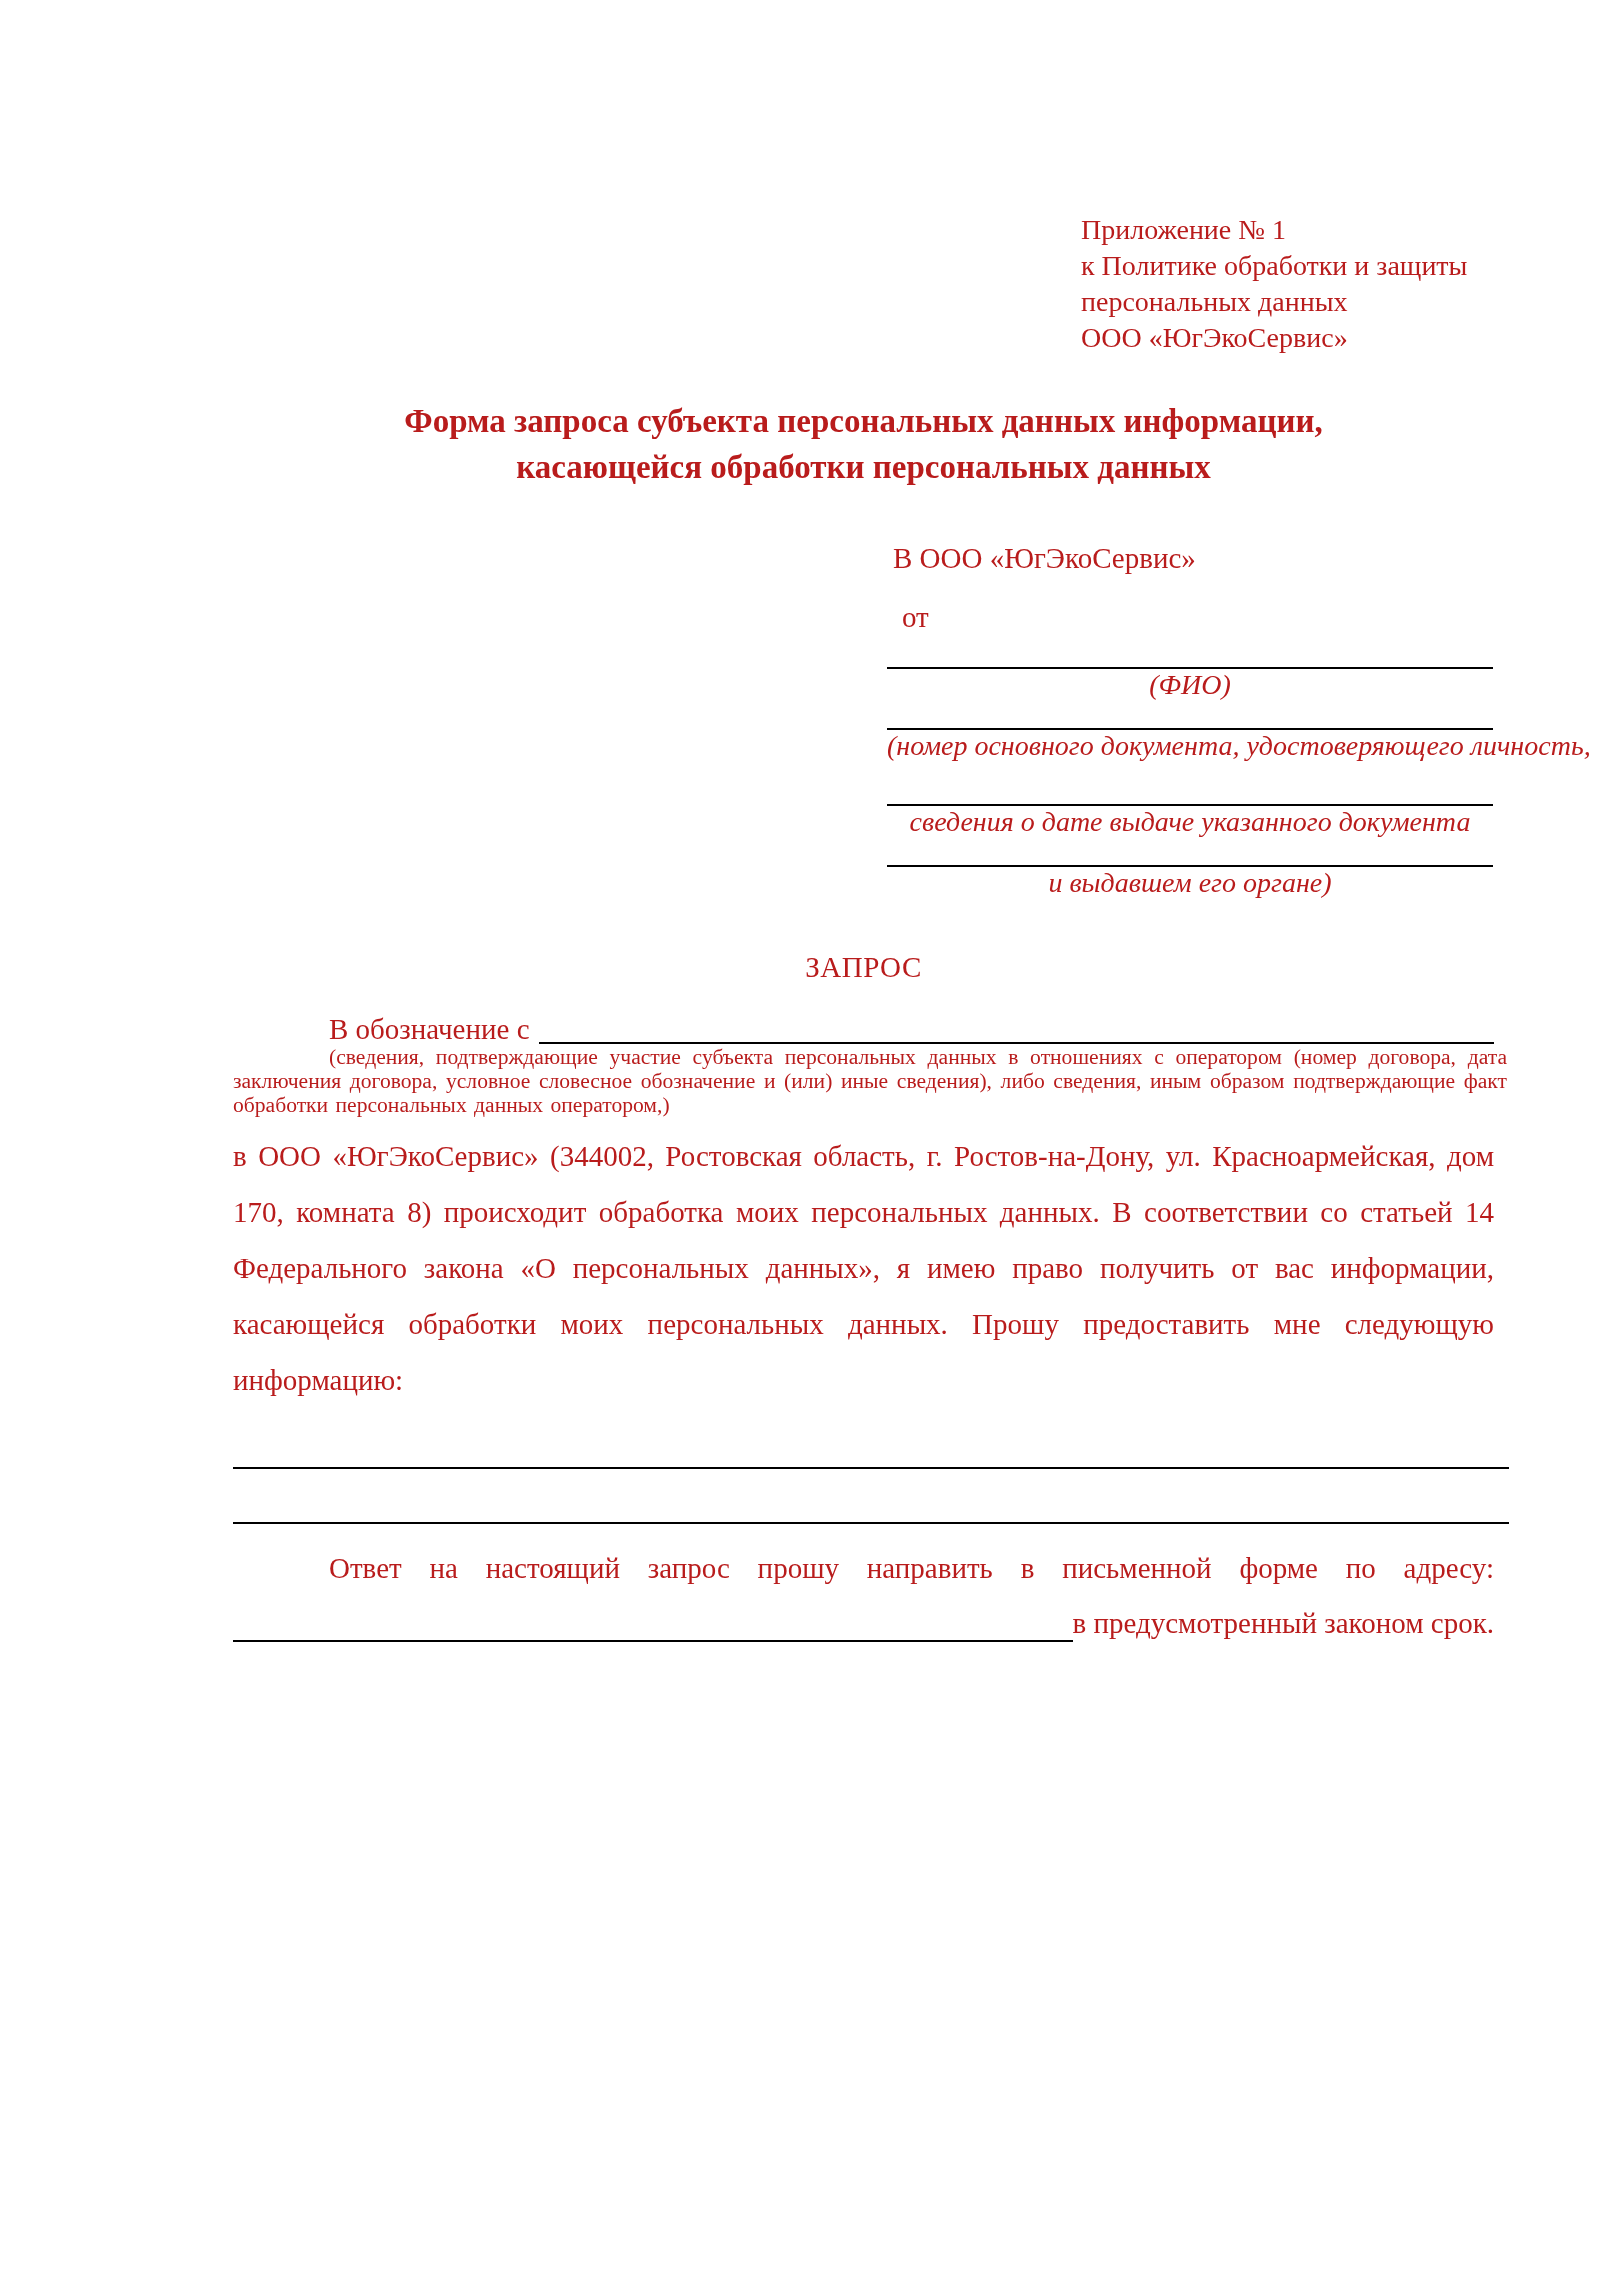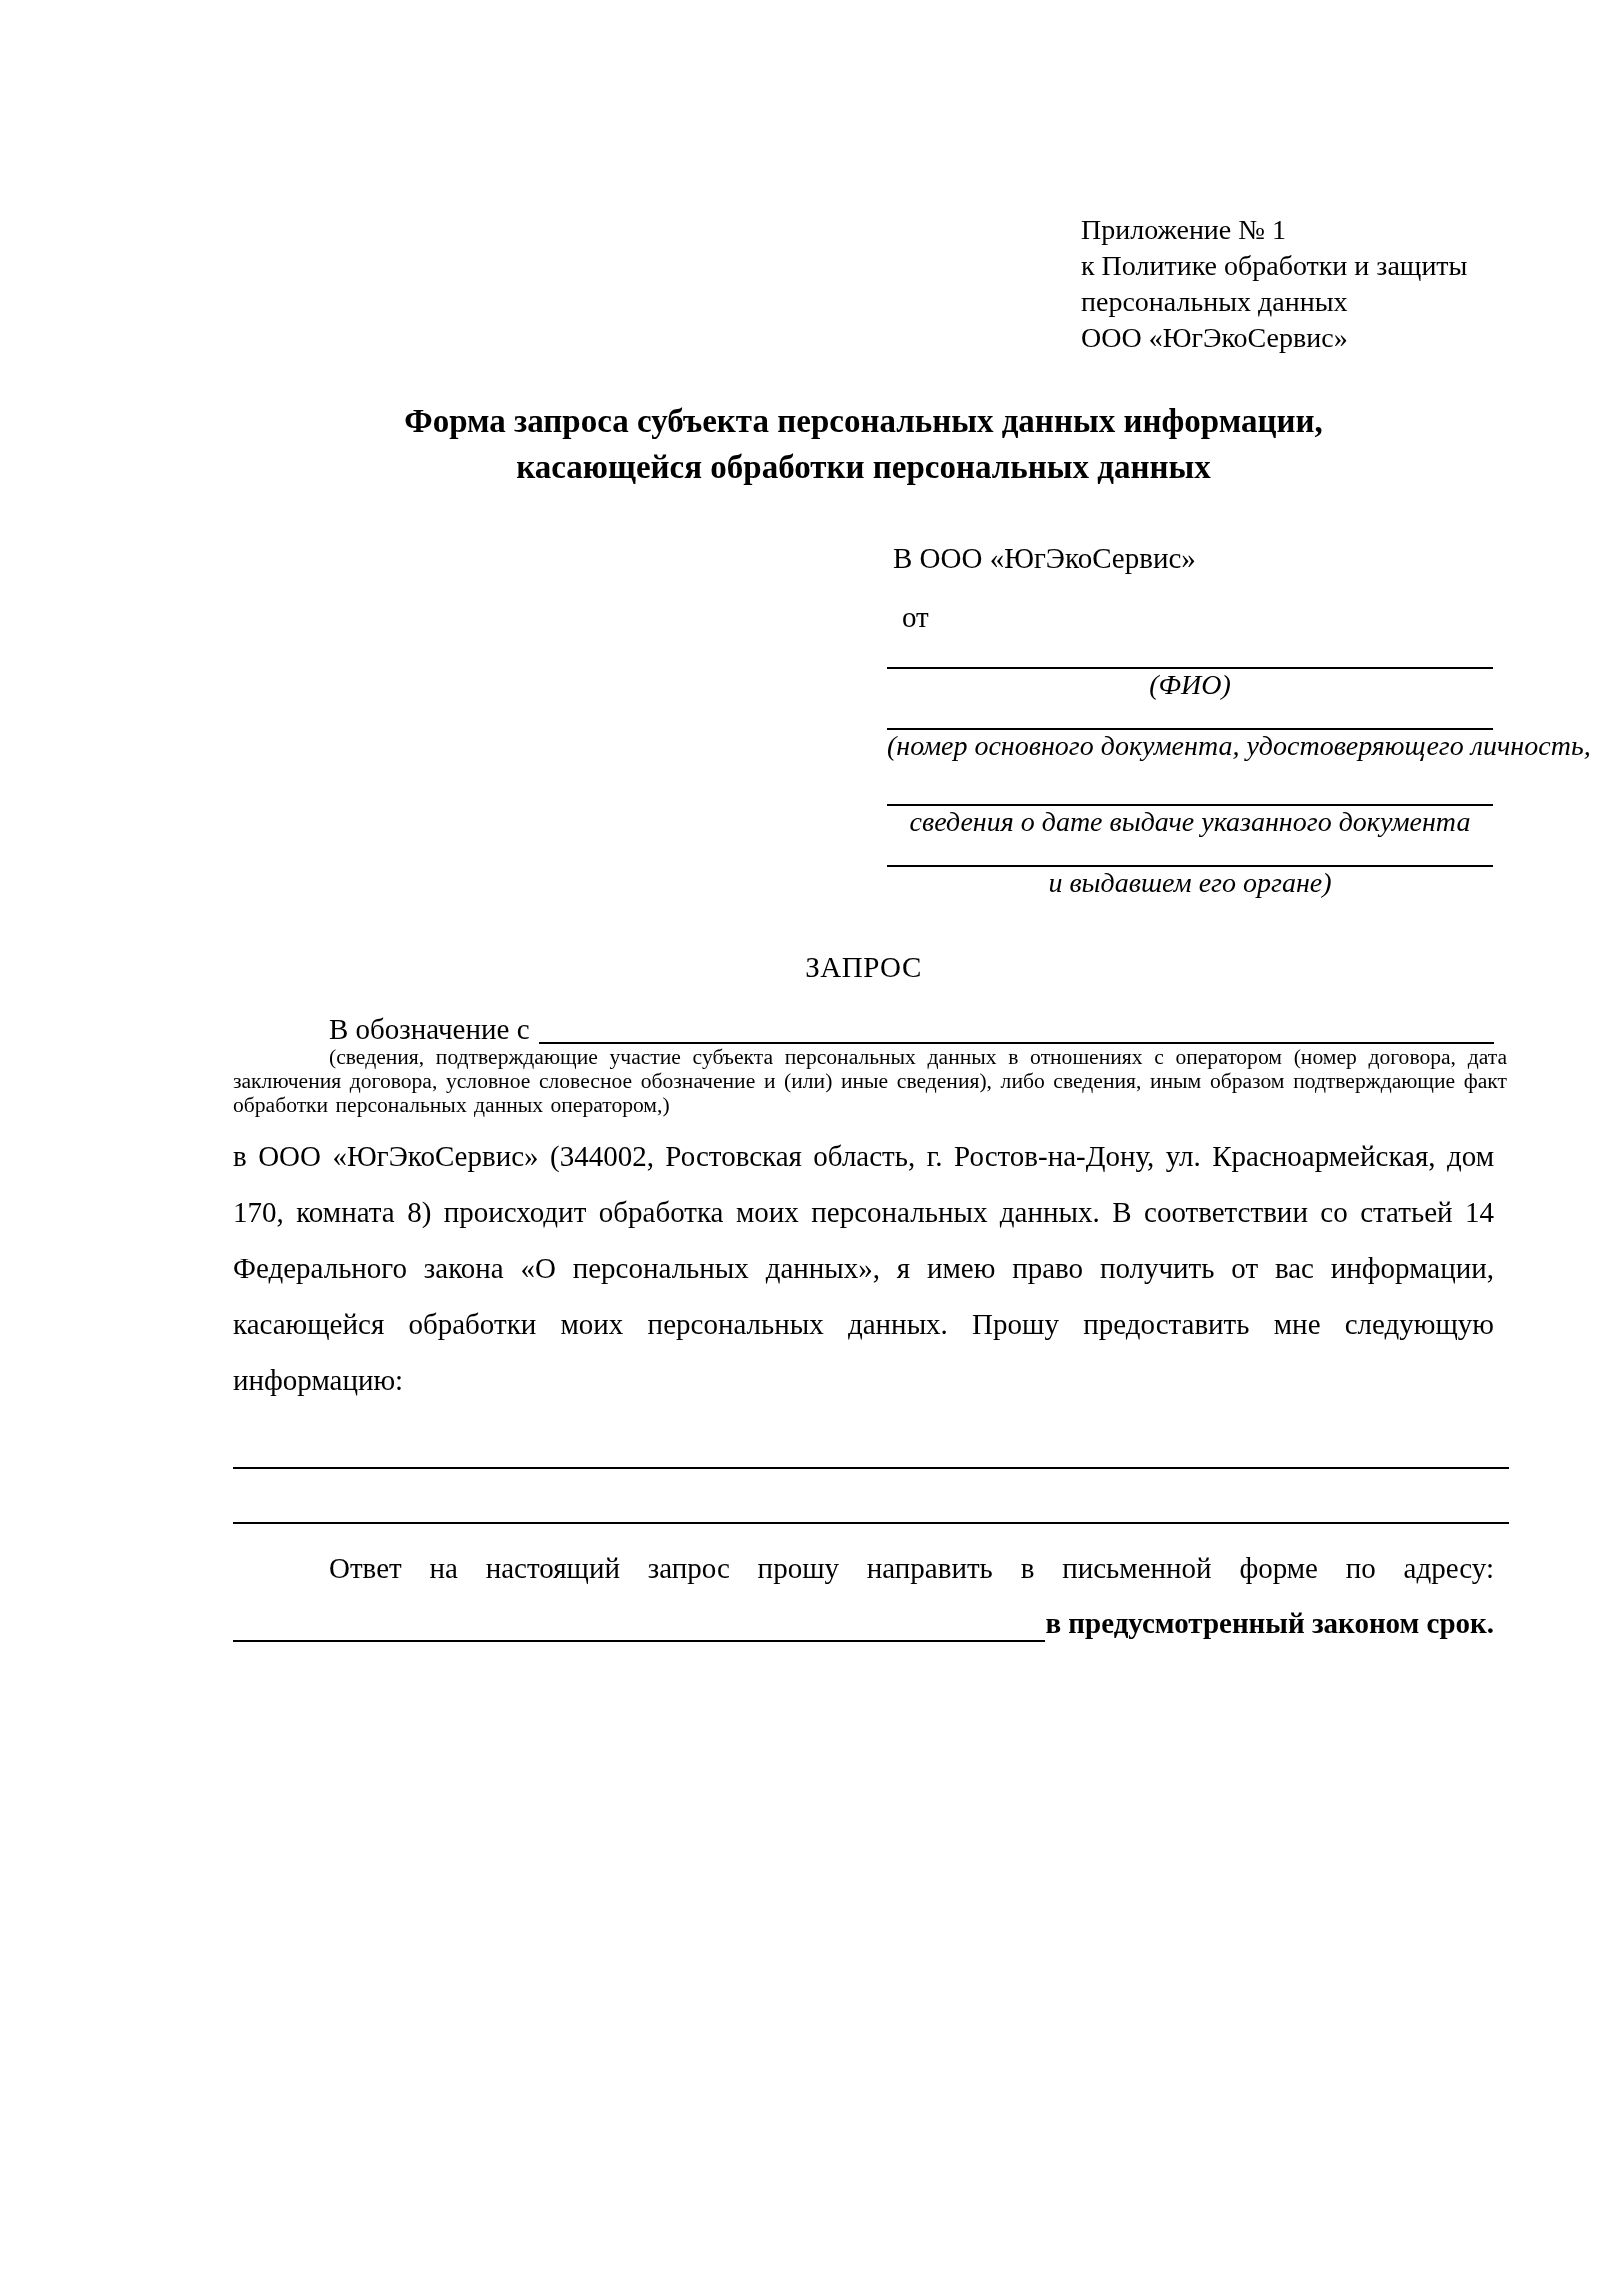--- a/index.html
+++ b/index.html
@@ -1,21 +1,21 @@
 <!DOCTYPE html>
 <html><head>
 <meta charset="utf-8">
 <style>
   html, body { margin: 0; padding: 0; background: #ffffff; }
   .page {
     position: relative;
     width: 1621px;
     height: 2180px;
     background: #ffffff;
-    color: #000000;
+    color: #b91c1c;
     font-family: "Liberation Serif", serif;
     overflow: hidden;
   }
   
   .appendix {
     position: absolute;
     left: 1081px;
     top: 212px;
     font-size: 28px;
     line-height: 36px;
@@ -128,21 +128,21 @@
     font-size: 29px;
     line-height: 56px;
     display: flex;
   }
   .fill-line2 {
     flex: 1;
     border-bottom: 2.9px solid #000;
     margin-bottom: 8.8px;
     align-self: flex-end;
   }
-  .reply-suffix { white-space: nowrap; font-weight: bold; }
+  .reply-suffix { white-space: nowrap; }
   .sig-row {
     position: absolute;
     left: 233px;
     width: 1261px;
     top: 1712px;
     font-size: 29px;
     line-height: 56px;
     display: flex;
     justify-content: space-between;
     align-items: baseline;

